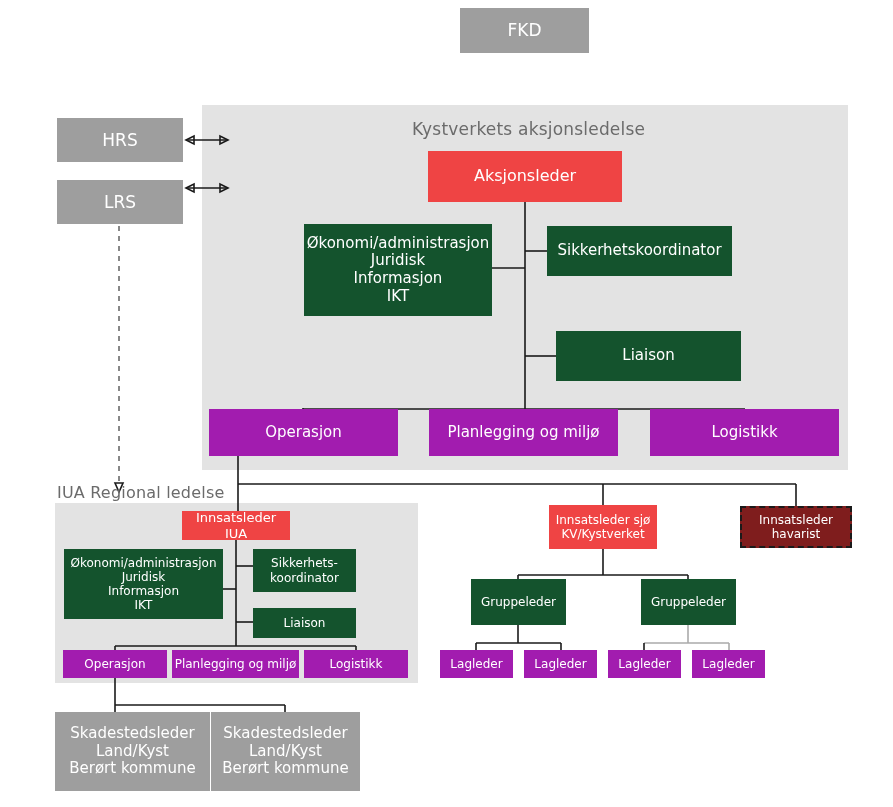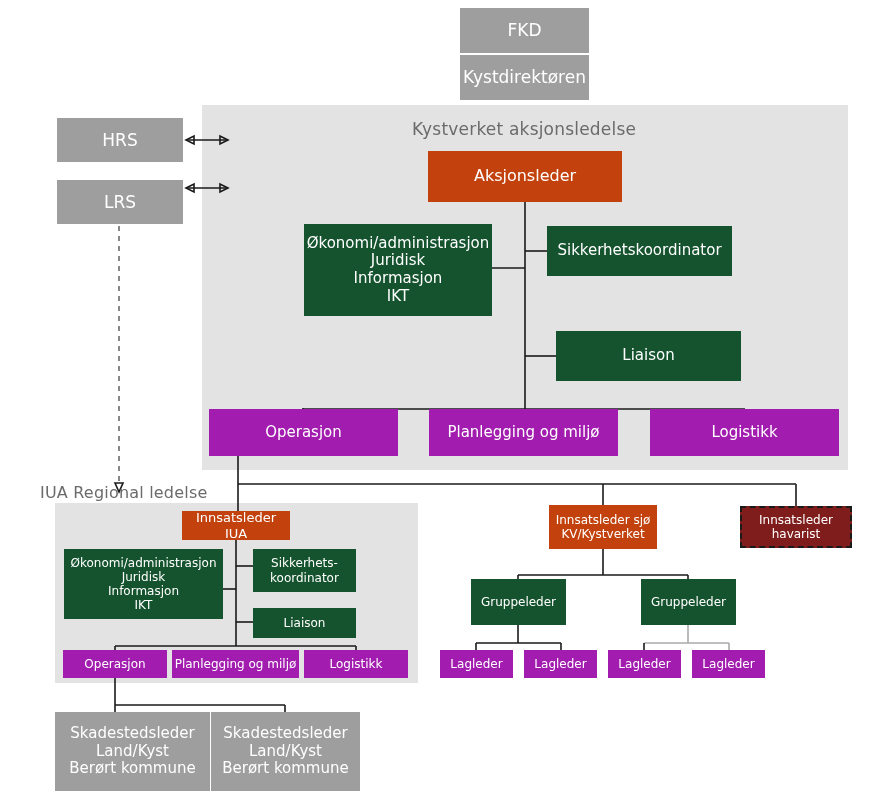--- a/index.html
+++ b/index.html
@@ -34,21 +34,21 @@
     justify-content: center;
     text-align: center;
     color: #ffffff;
     line-height: 1.18;
     white-space: pre-line;
     padding: 2px;
   }
   .n-gray   { background: #9e9e9e; }
   .n-dark   { background: #a21caf; }
   .n-orange { background: #14532d; }
-  .n-red    { background: #c2410c; }
+  .n-red    { background: #ef4444; }
   .n-dashed {
     background: #7f1d1d;
     border: 2px dashed #1a1a1a;
   }
   .fs17 { font-size: 17px; }
   .fs16 { font-size: 16px; }
   .fs15 { font-size: 15px; }
   .fs13 { font-size: 13px; }
   .fs12 { font-size: 12px; }
 
@@ -135,46 +135,45 @@
     <line x1="561" y1="643" x2="561" y2="650"></line>
 
     <line class="light" x1="688" y1="625" x2="688" y2="643"></line>
     <line class="light" x1="644" y1="643" x2="729" y2="643"></line>
     <line x1="644" y1="643" x2="644" y2="650"></line>
     <line class="light" x1="729" y1="643" x2="729" y2="650"></line>
   </svg>
 
   <div class="node n-gray fs17" style="left:460px; top:8px; width:129px; height:45px;">FKD</div>
 
-  <div class="node n-gray fs17" style="left:460px; top:55px; width:129px; height:45px;">Kystdirektøren</div>
 
   <div class="node n-gray fs17" style="left:57px; top:118px; width:126px; height:44px;">HRS</div>
 
   <div class="node n-gray fs17" style="left:57px; top:180px; width:126px; height:44px;">LRS</div>
 
-  <div class="panel-title" style="left:412px; top:119px;">Kystverket aksjonsledelse</div>
+  <div class="panel-title" style="left:412px; top:119px;">Kystverkets aksjonsledelse</div>
 
   <div class="node n-red fs16" style="left:428px; top:151px; width:194px; height:51px;">Aksjonsleder</div>
 
   <div class="node n-orange fs15" style="left:304px; top:224px; width:188px; height:92px;">Økonomi/administrasjon
 Juridisk
 Informasjon
 IKT</div>
 
   <div class="node n-orange fs15" style="left:547px; top:226px; width:185px; height:50px;">Sikkerhetskoordinator</div>
 
   <div class="node n-orange fs15" style="left:556px; top:331px; width:185px; height:50px;">Liaison</div>
 
   <div class="node n-dark fs15" style="left:209px; top:409px; width:189px; height:47px;">Operasjon</div>
 
   <div class="node n-dark fs15" style="left:429px; top:409px; width:189px; height:47px;">Planlegging og miljø</div>
 
   <div class="node n-dark fs15" style="left:650px; top:409px; width:189px; height:47px;">Logistikk</div>
 
-  <div class="panel-title" style="left:40px; top:483px; font-size:16px;text-align:center;">IUA Regional ledelse</div>
+  <div class="panel-title" style="left:57px; top:483px; font-size:16px;text-align:center;">IUA Regional ledelse</div>
 
   <div class="node n-red fs13" style="left:182px; top:511px; width:108px; height:29px;">Innsatsleder IUA</div>
 
   <div class="node n-orange fs12" style="left:64px; top:549px; width:159px; height:70px;">Økonomi/administrasjon
 Juridisk
 Informasjon
 IKT</div>
 
   <div class="node n-orange fs12" style="left:253px; top:549px; width:103px; height:43px;">Sikkerhets-
 koordinator</div>

